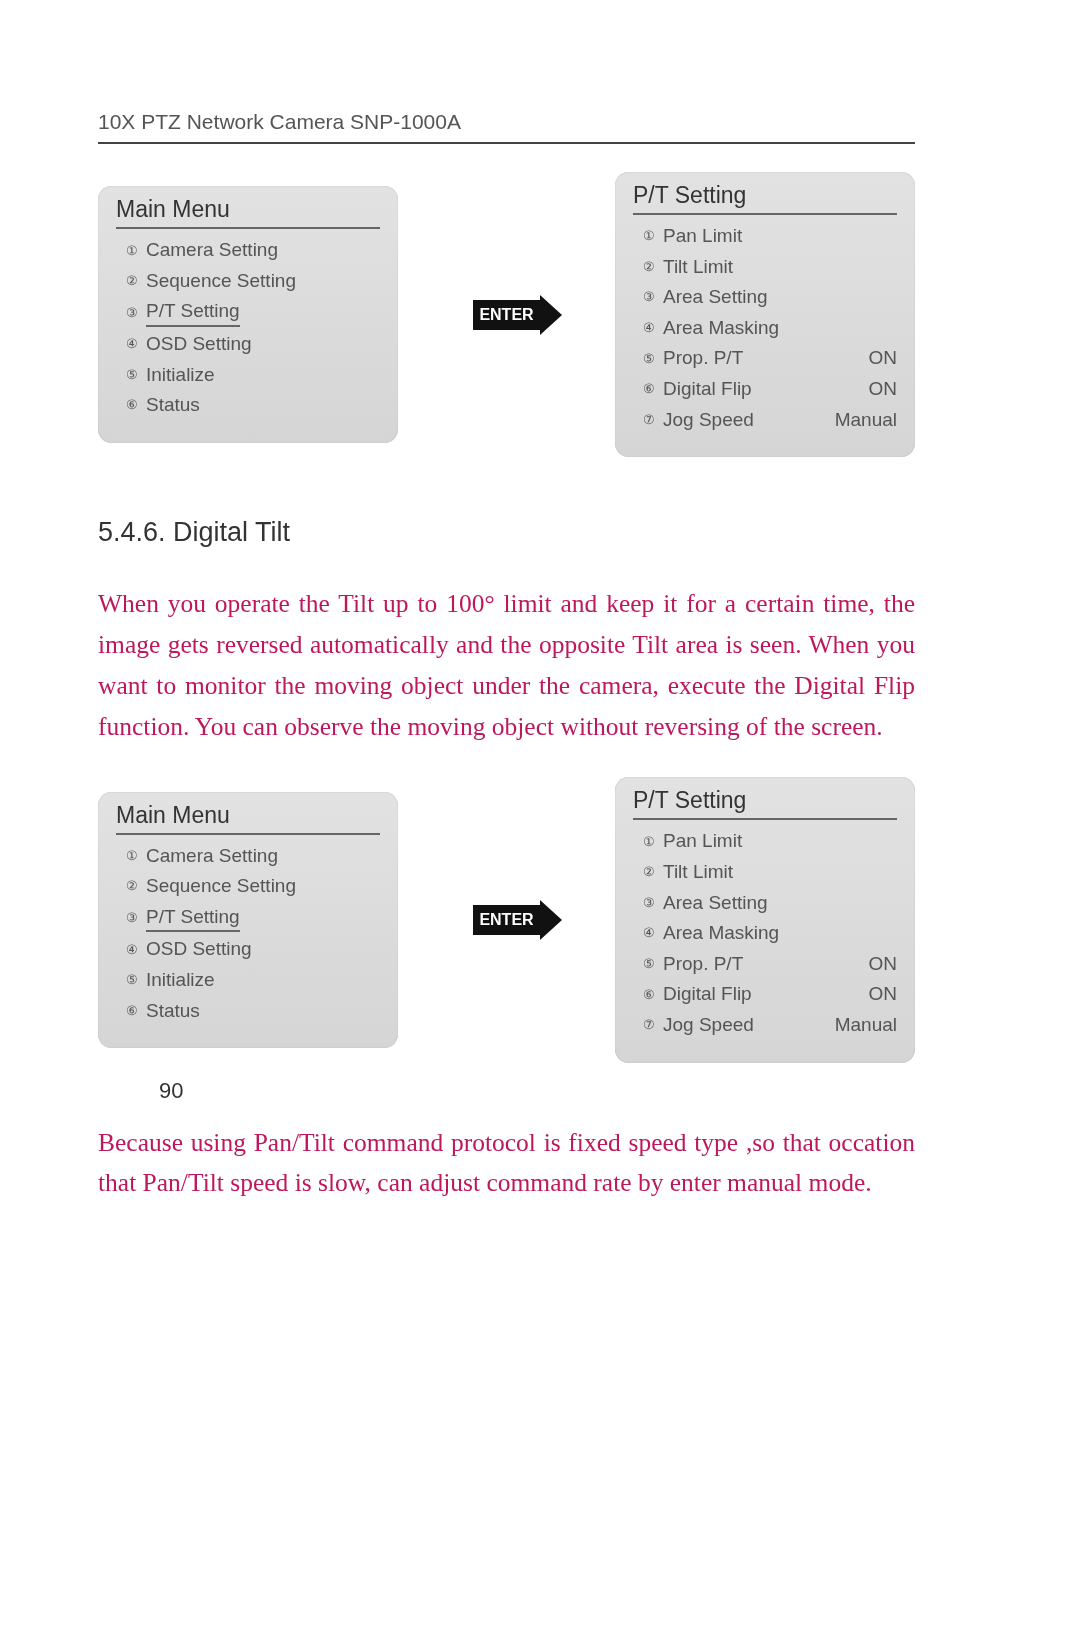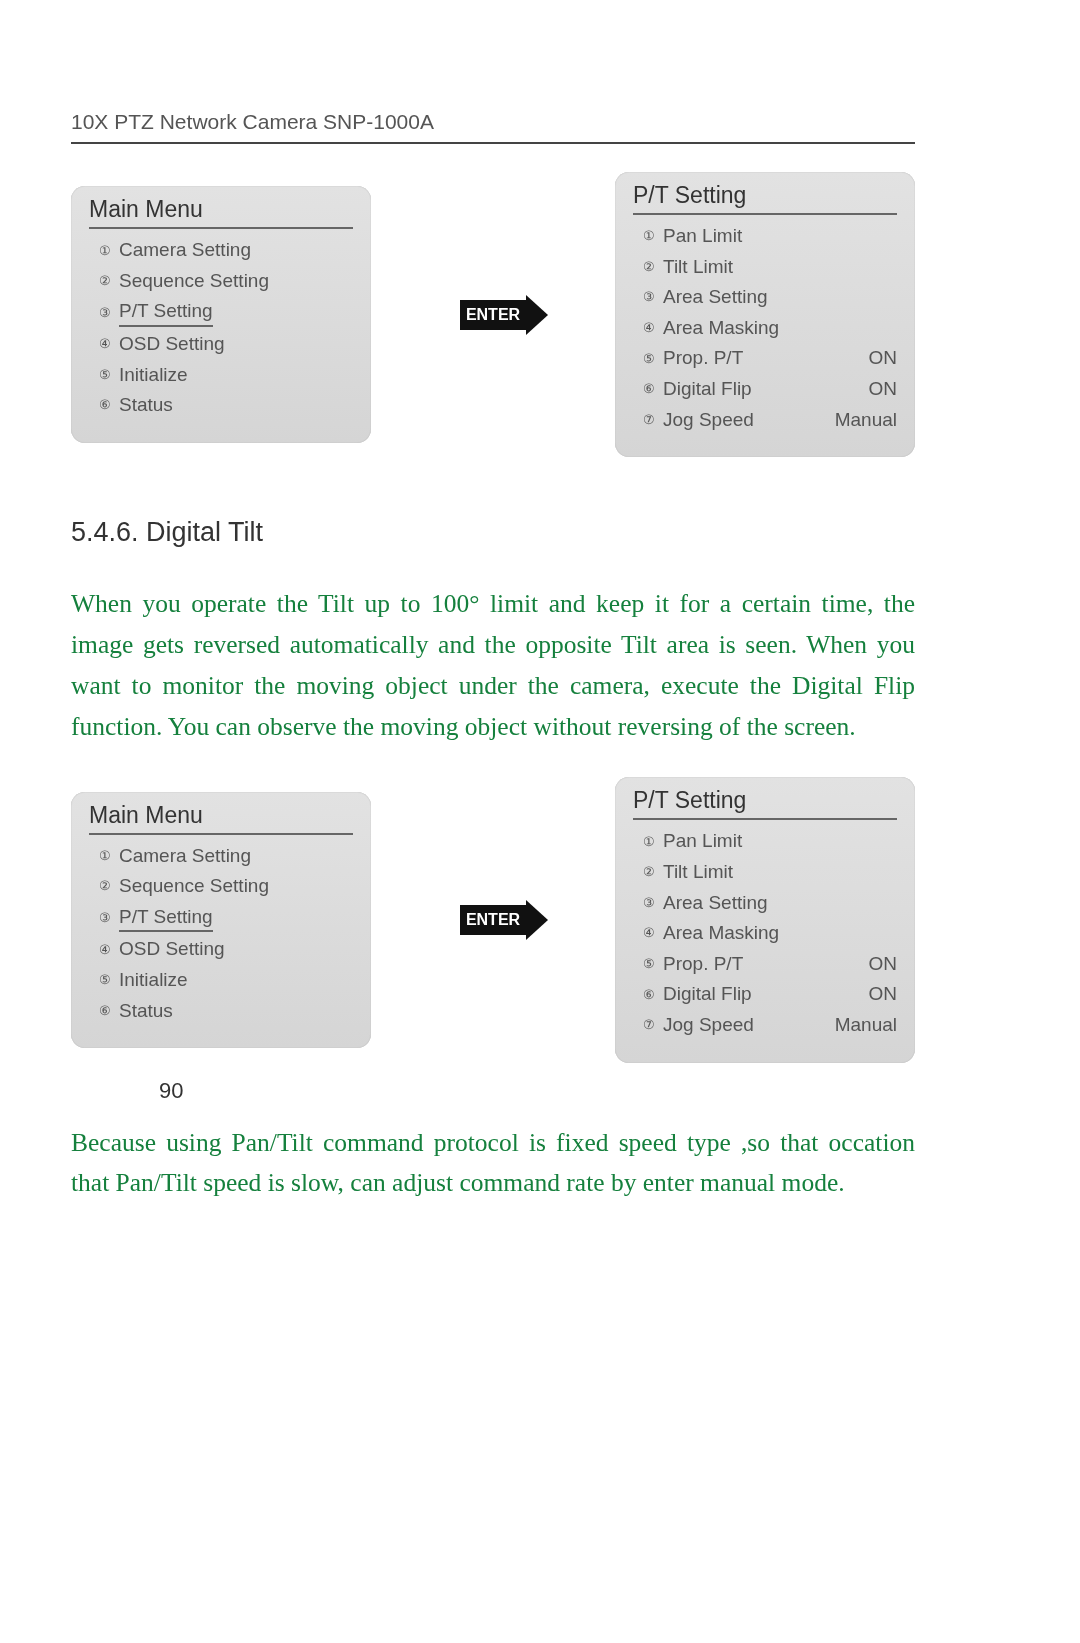--- a/index.html
+++ b/index.html
@@ -8,21 +8,21 @@
     background: #fff;
     width: 1080px;
     font-family: Arial, Helvetica, sans-serif;
     color: #222;
   }
   .page {
     width: 1080px;
     height: 1204px;
     position: relative;
     box-sizing: border-box;
-    padding: 110px 165px 0 71px;
+    padding: 110px 165px 0 98px;
   }
   .header-line {
     font-size: 21px;
     color: #555;
     padding-bottom: 8px;
     border-bottom: 2px solid #444;
     margin-bottom: 28px;
   }
   .diagram-row {
     display: flex;
@@ -98,21 +98,21 @@
     border-left: 22px solid #111;
   }
   .section-heading {
     font-size: 27px;
     color: #333;
     margin: 40px 0 30px 0;
   }
   .body-text {
     font-family: "Times New Roman", Times, serif;
     font-size: 25.5px;
-    color: #15803d;
+    color: #be185d;
     line-height: 1.6;
     text-align: justify;
     margin-bottom: 30px;
     margin-top: 36px;
   }
   .page-num {
     position: absolute;
     bottom: 100px;
     left: 159px;
     font-size: 22px;

